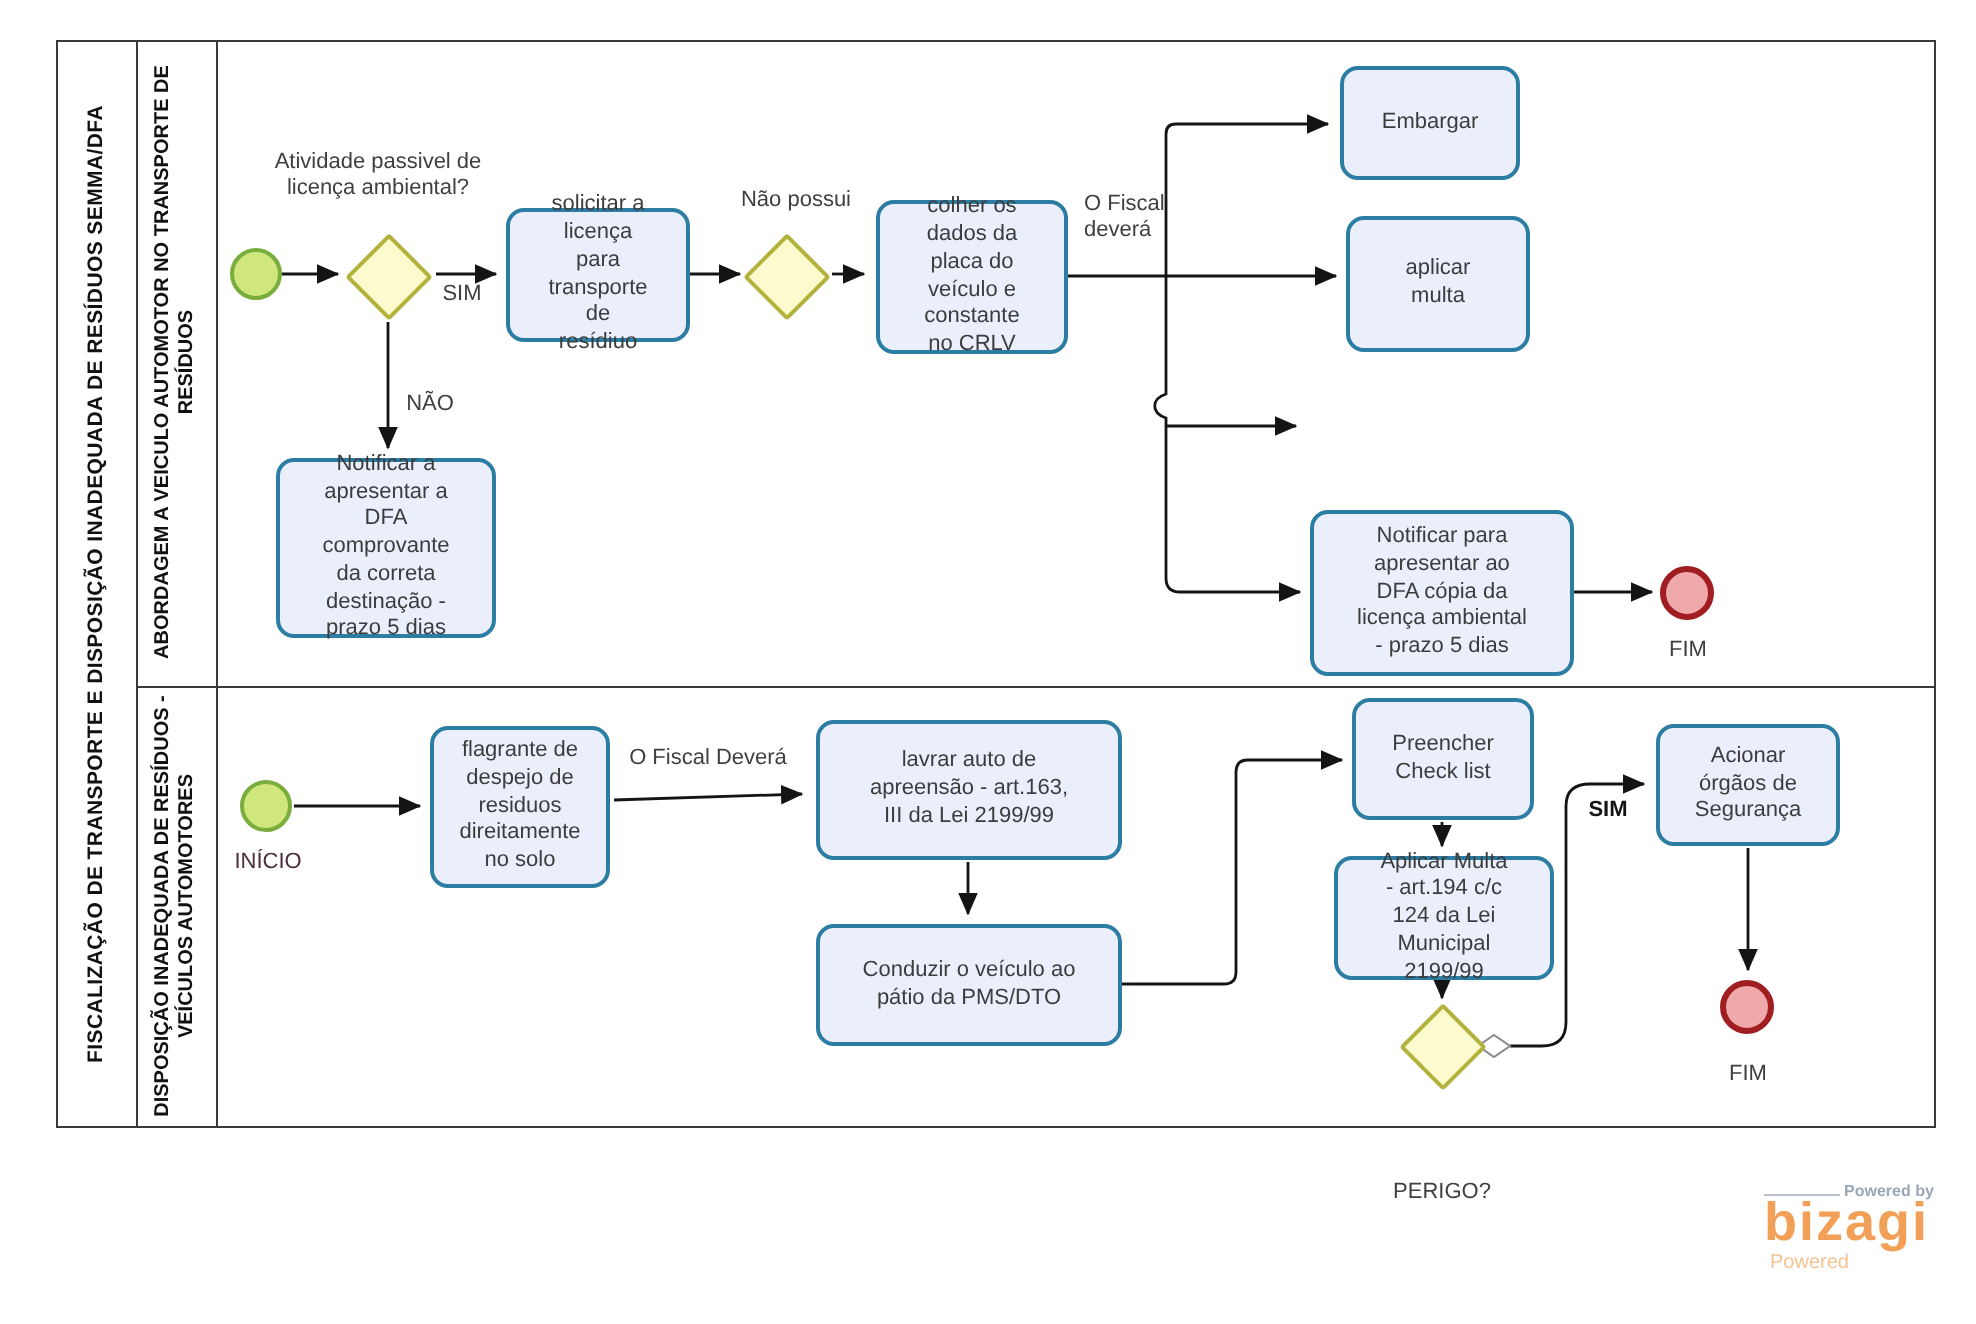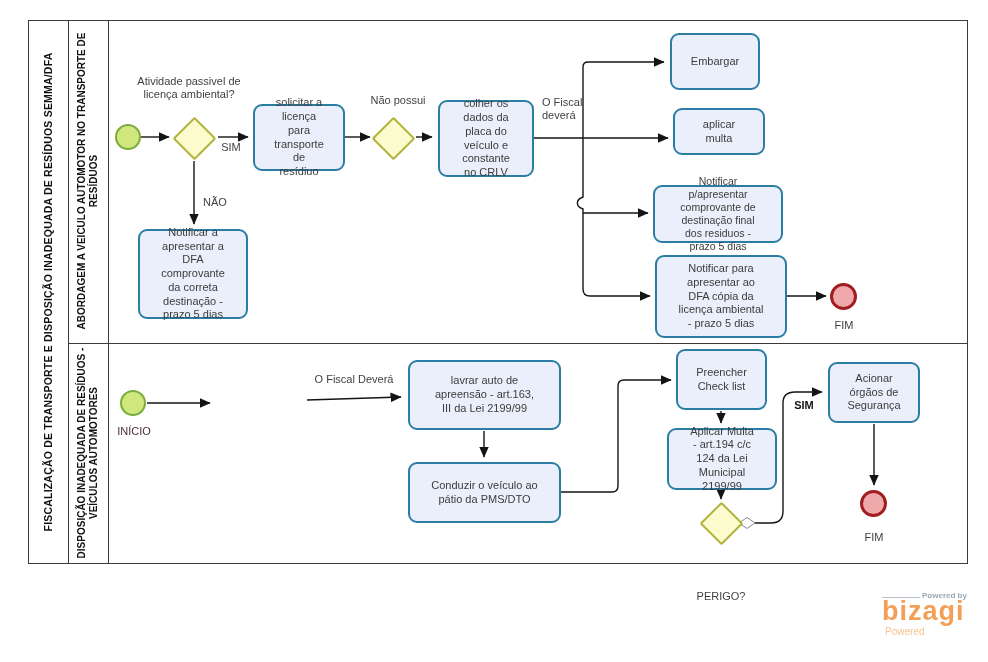--- a/index.html
+++ b/index.html
@@ -90,32 +90,32 @@
   <div class="task" style="left:253px;top:104px;width:92px;height:67px;">solicitar a licença para transporte de resídiuo</div>
 
   <div class="gateway" style="left:377.5px;top:122.5px;"></div>
   <div class="lbl" style="left:366px;top:94px;width:64px;">Não possui</div>
 
   <div class="task" style="left:438px;top:100px;width:96px;height:77px;">colher os dados da placa do veículo e constante no CRLV</div>
   <div class="lbl lbl-left" style="left:542px;top:96px;width:52px;">O Fiscal
 deverá</div>
 
   <div class="task" style="left:670px;top:33px;width:90px;height:57px;">Embargar</div>
-  <div class="task" style="left:673px;top:108px;width:92px;height:47px;">aplicar multa</div>
-  <div class="task" style="left:653px;top:185px;width:130px;height:58px;font-size:10.5px;">Notificar p/apresentar comprovante de destinação final dos residuos - prazo 5 dias</div>
+  <div class="task" style="left:673px;top:108px;width:92px;height:68px;">aplicar multa</div>
   <div class="task" style="left:655px;top:255px;width:132px;height:83px;">Notificar para apresentar ao DFA cópia  da licença ambiental - prazo 5 dias</div>
 
   <div class="task" style="left:138px;top:229px;width:110px;height:90px;">Notificar a apresentar a DFA comprovante da correta  destinação - prazo 5 dias</div>
 
   <div class="event-end" style="left:830px;top:283px;"></div>
   <div class="lbl" style="left:830px;top:319px;width:28px;">FIM</div>
 
   <div class="event-start" style="left:120px;top:390px;"></div>
   <div class="lbl" style="left:114px;top:425px;width:40px;color:#4c2b3d;">INÍCIO</div>
 
+  <div class="task" style="left:215px;top:363px;width:90px;height:81px;">flagrante de despejo de residuos direitamente no solo</div>
   <div class="lbl" style="left:312px;top:373px;width:84px;">O Fiscal Deverá</div>
 
   <div class="task" style="left:408px;top:360px;width:153px;height:70px;">lavrar auto de apreensão - art.163, III da Lei 2199/99</div>
   <div class="task" style="left:408px;top:462px;width:153px;height:61px;">Conduzir o veículo ao pátio da PMS/DTO</div>
 
   <div class="task" style="left:676px;top:349px;width:91px;height:61px;text-align:center;">Preencher Check list</div>
   <div class="task" style="left:667px;top:428px;width:110px;height:62px;">Aplicar Multa - art.194 c/c 124 da Lei Municipal 2199/99</div>
 
   <div class="gateway" style="left:705.5px;top:507.5px;"></div>
   <div class="lbl" style="left:693px;top:543px;width:56px;margin-top:47px;">PERIGO?</div>

